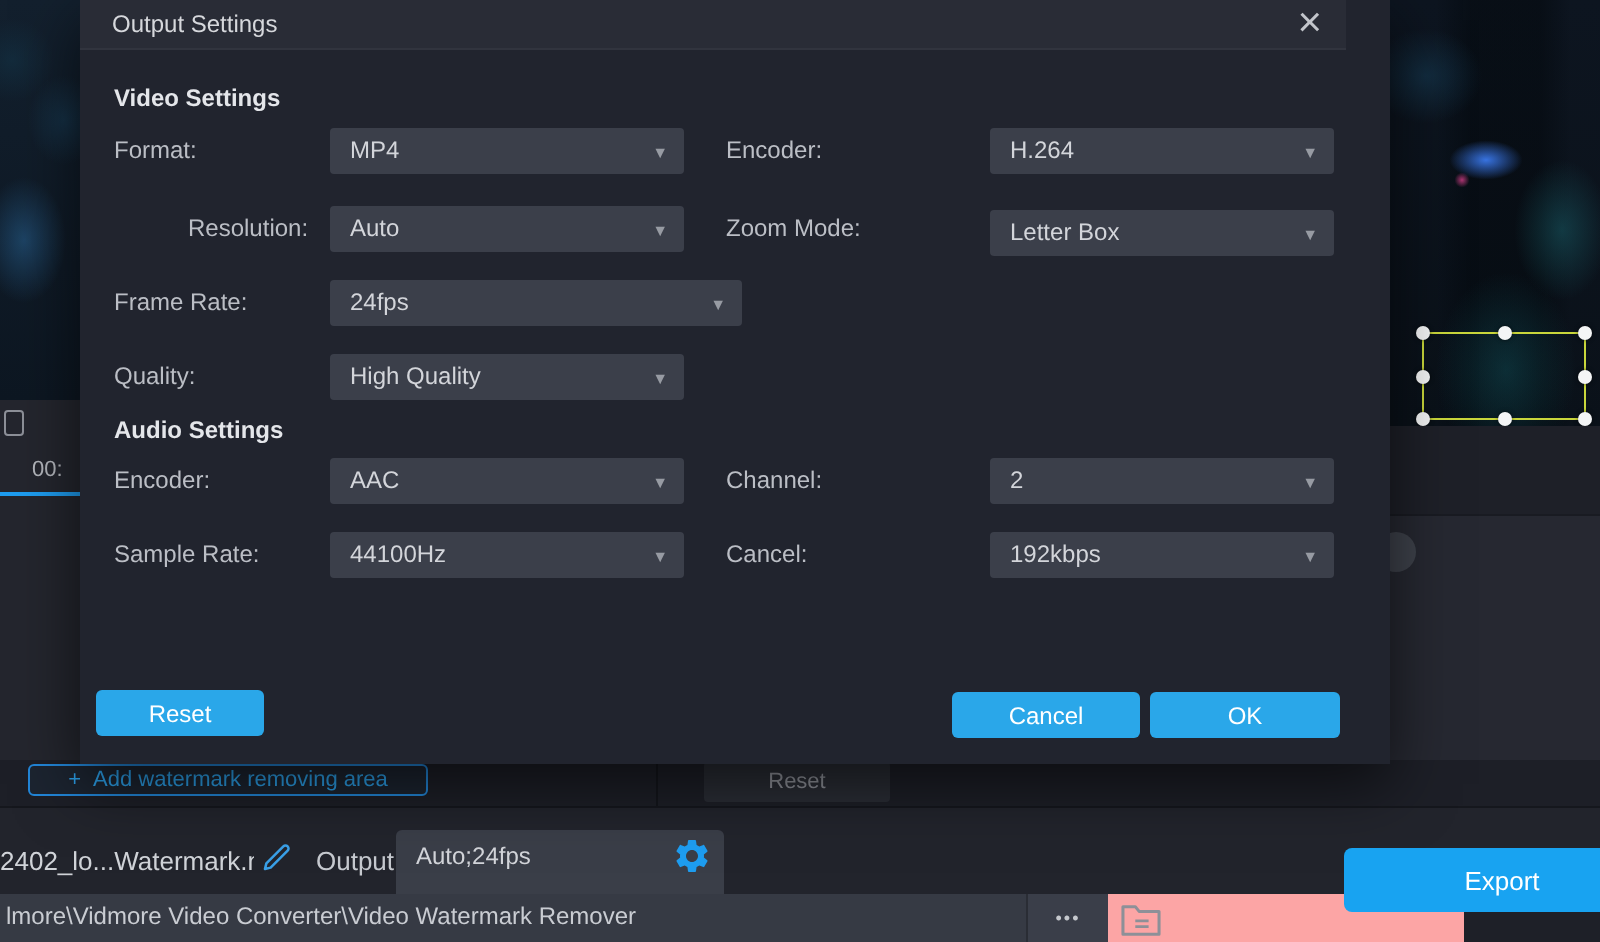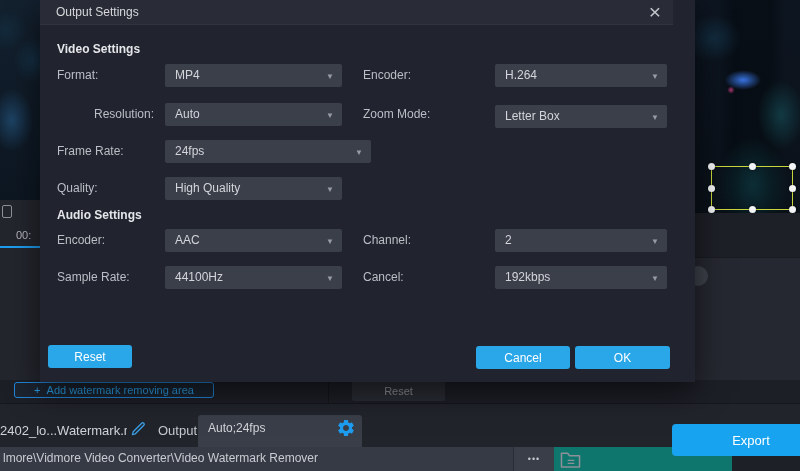--- a/index.html
+++ b/index.html
@@ -61,21 +61,21 @@
   .pencil{position:absolute;left:130px;top:16px;}
   .out-label{position:absolute;left:158px;top:19px;font-size:13px;color:#c6c9cf;}
   .out-field{position:absolute;left:198px;top:11px;width:164px;height:39px;background:#3a3e48;
     border-radius:3px;}
   .out-value{position:absolute;left:10px;top:0;line-height:27px;font-size:12px;color:#d2d4d9;}
   .gear{position:absolute;left:138px;top:3px;}
   .export-btn{left:672px;top:424px;width:118px;height:32px;background:#18a3f1;border-radius:4px;
     color:#fff;font-size:13px;display:flex;align-items:center;justify-content:center;z-index:6;padding-left:20px;}
 
   
-  .status-bar{left:0;top:447px;width:732px;height:24px;background:#0f766e;}
+  .status-bar{left:0;top:447px;width:732px;height:24px;background:#fca5a5;}
   .path-seg{position:absolute;left:0;top:0;width:513px;height:24px;background:#363a44;}
   .path-text{position:absolute;left:3px;top:4px;font-size:12px;color:#c9ccd2;white-space:nowrap;
     width:505px;overflow:hidden;}
   .more-seg{position:absolute;left:513px;top:0;width:41px;height:24px;background:#3a3e49;
     border-left:1px solid #2a2d35;color:#c5c8cd;font-size:9px;letter-spacing:1px;
     display:flex;align-items:center;justify-content:center;box-sizing:border-box;}
   .folder{position:absolute;left:559px;top:3px;}
 
   
   .dialog{left:40px;top:0;width:655px;height:382px;background:#21242e;z-index:5;

